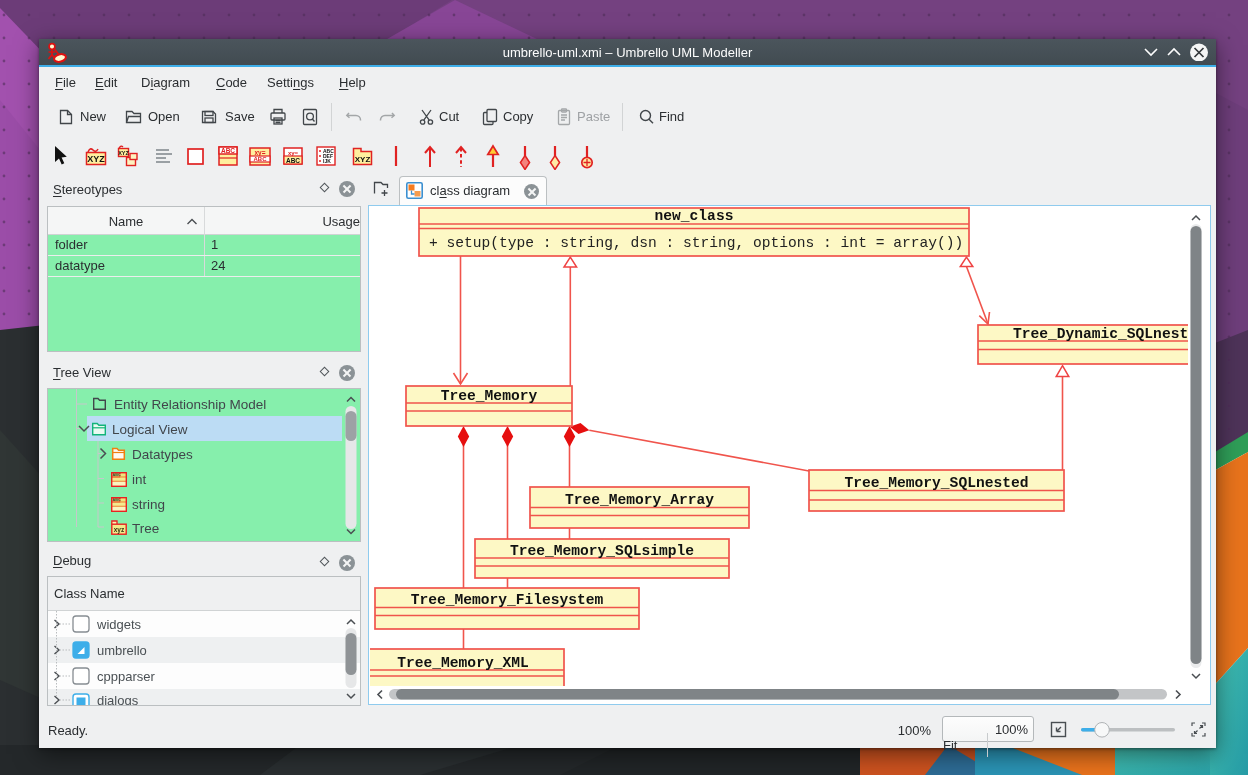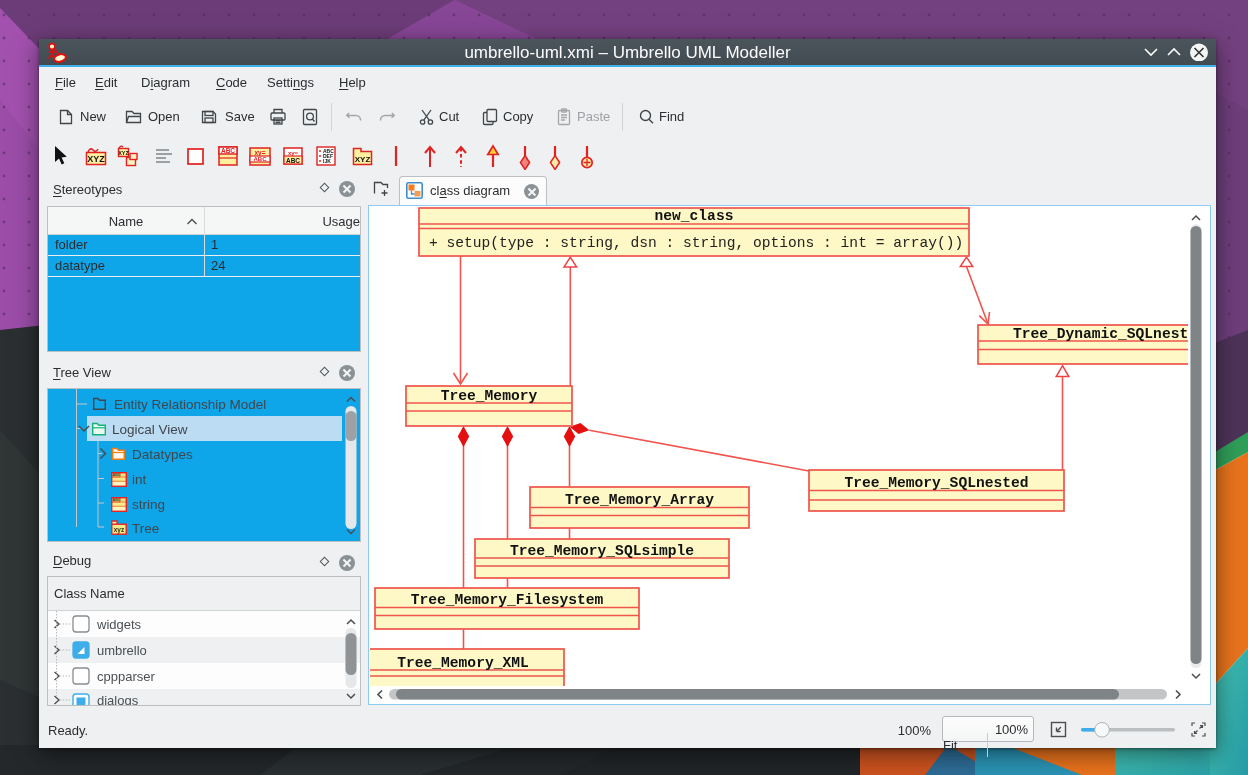--- a/index.html
+++ b/index.html
@@ -6,34 +6,34 @@
 html,body { width:1248px; height:775px; overflow:hidden; }
 body { font-family:"Liberation Sans", sans-serif; }
 #stage { position:relative; width:1248px; height:775px; overflow:hidden; }
 #bg { position:absolute; left:0; top:0; }
 #win { position:absolute; left:39px; top:39px; width:1177px; height:709px;
   background:#eff0f1; box-shadow:0 6px 22px rgba(0,0,0,.5), 0 1px 3px rgba(0,0,0,.4); }
 #titlebar { position:absolute; left:0; top:0; width:1177px; height:26px;
   background:linear-gradient(#4b555c,#414b51); }
 #titleline { position:absolute; left:0; top:26px; width:1177px; height:2px; background:#3daee9; }
 #titletext { position:absolute; left:0; top:0; width:1177px; height:26px; line-height:27px;
-  text-align:center; color:#fcfcfc; font-size:17px; }
+  text-align:center; color:#fcfcfc; font-size:13px; }
 .tbtn { position:absolute; top:0; height:26px; }
 #menubar { position:absolute; left:0; top:28px; width:1077px; height:30px; }
 .menu { position:absolute; top:0; height:30px; line-height:31px; font-size:13px; color:#2b2e31; }
 .menu u { text-decoration:underline; text-underline-offset:2px; }
 #toolbar1 { position:absolute; left:0; top:58px; width:1177px; height:40px; }
 #toolbar2 { position:absolute; left:0; top:98px; width:1177px; height:38px; }
 .ticon { position:absolute; }
 .tlabel { position:absolute; font-size:13px; color:#2b2e31; line-height:16px; }
 .tsep { position:absolute; width:1px; background:#d2d4d5; }
 
 .docktitle { position:absolute; font-size:13px; color:#2b2e31; }
 .docktitle u { text-decoration:underline; text-underline-offset:2px; }
-.dockframe { position:absolute; background:#0ea5e9; border:1px solid #bbbfc1; }
+.dockframe { position:absolute; background:#86efac; border:1px solid #bbbfc1; }
 .closecirc { position:absolute; width:16px; height:16px; border-radius:50%; background:#8b9296; }
 .closecirc:before, .closecirc:after { content:""; position:absolute; left:3px; top:7.1px; width:10px; height:1.8px; background:#f4f5f5; }
 .closecirc:before { transform:rotate(45deg); }
 .closecirc:after { transform:rotate(-45deg); }
 .diamondbtn { position:absolute; width:7px; height:7px; border:1.4px solid #51565a; transform:rotate(45deg); background:transparent; }
 
 #statusbar { position:absolute; left:0; top:666px; width:1177px; height:43px; font-size:13px; color:#2b2e31; }
 .sbtxt { position:absolute; line-height:16px;text-align:right; }
 </style>
 </head>

